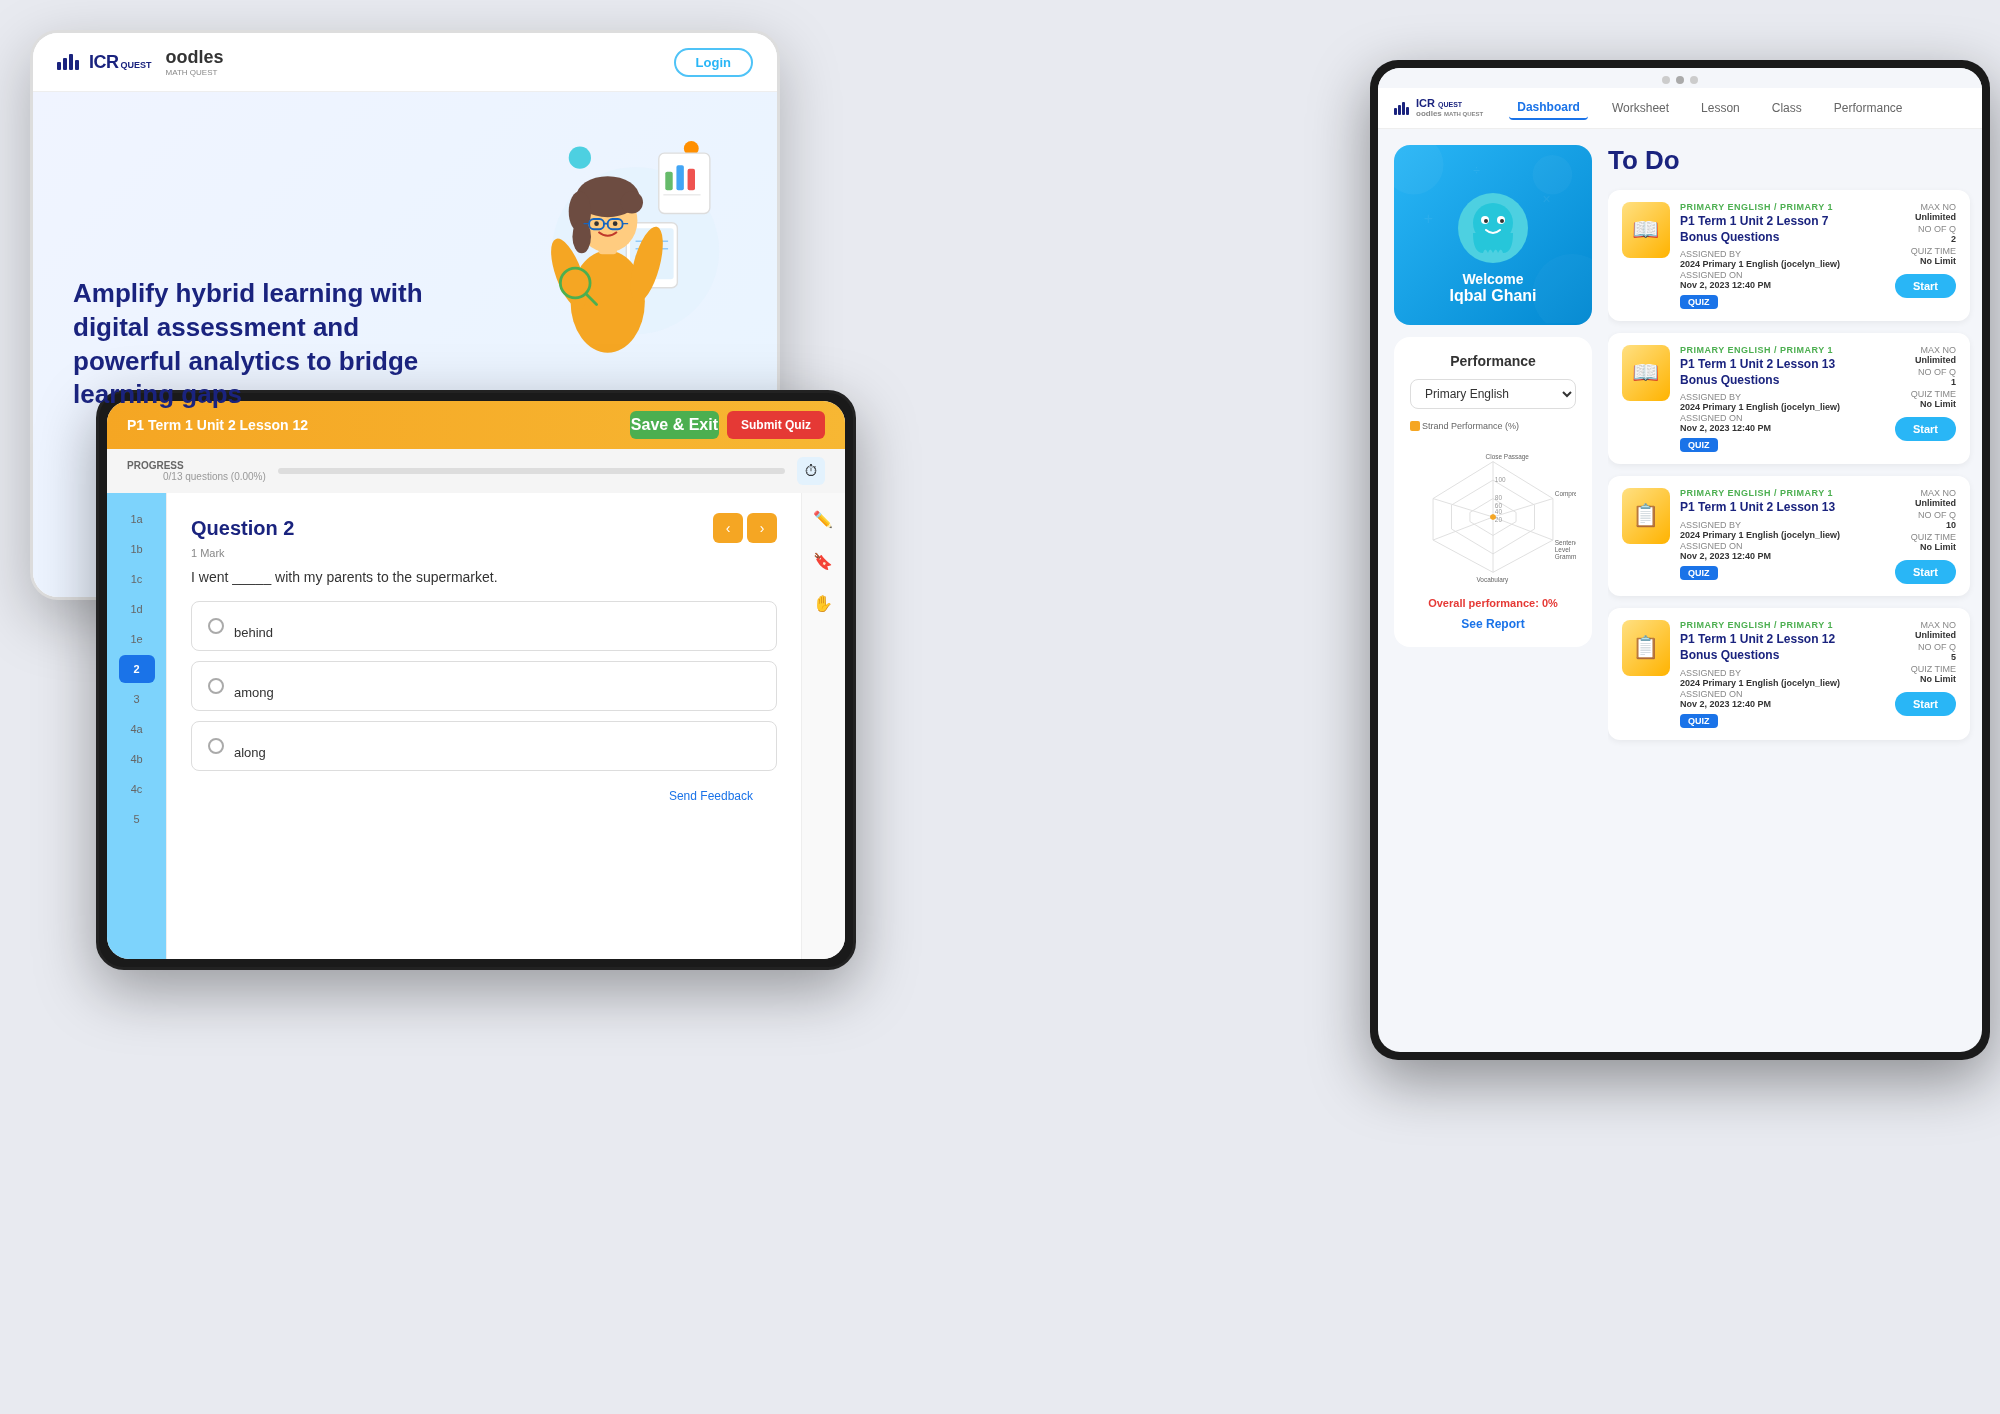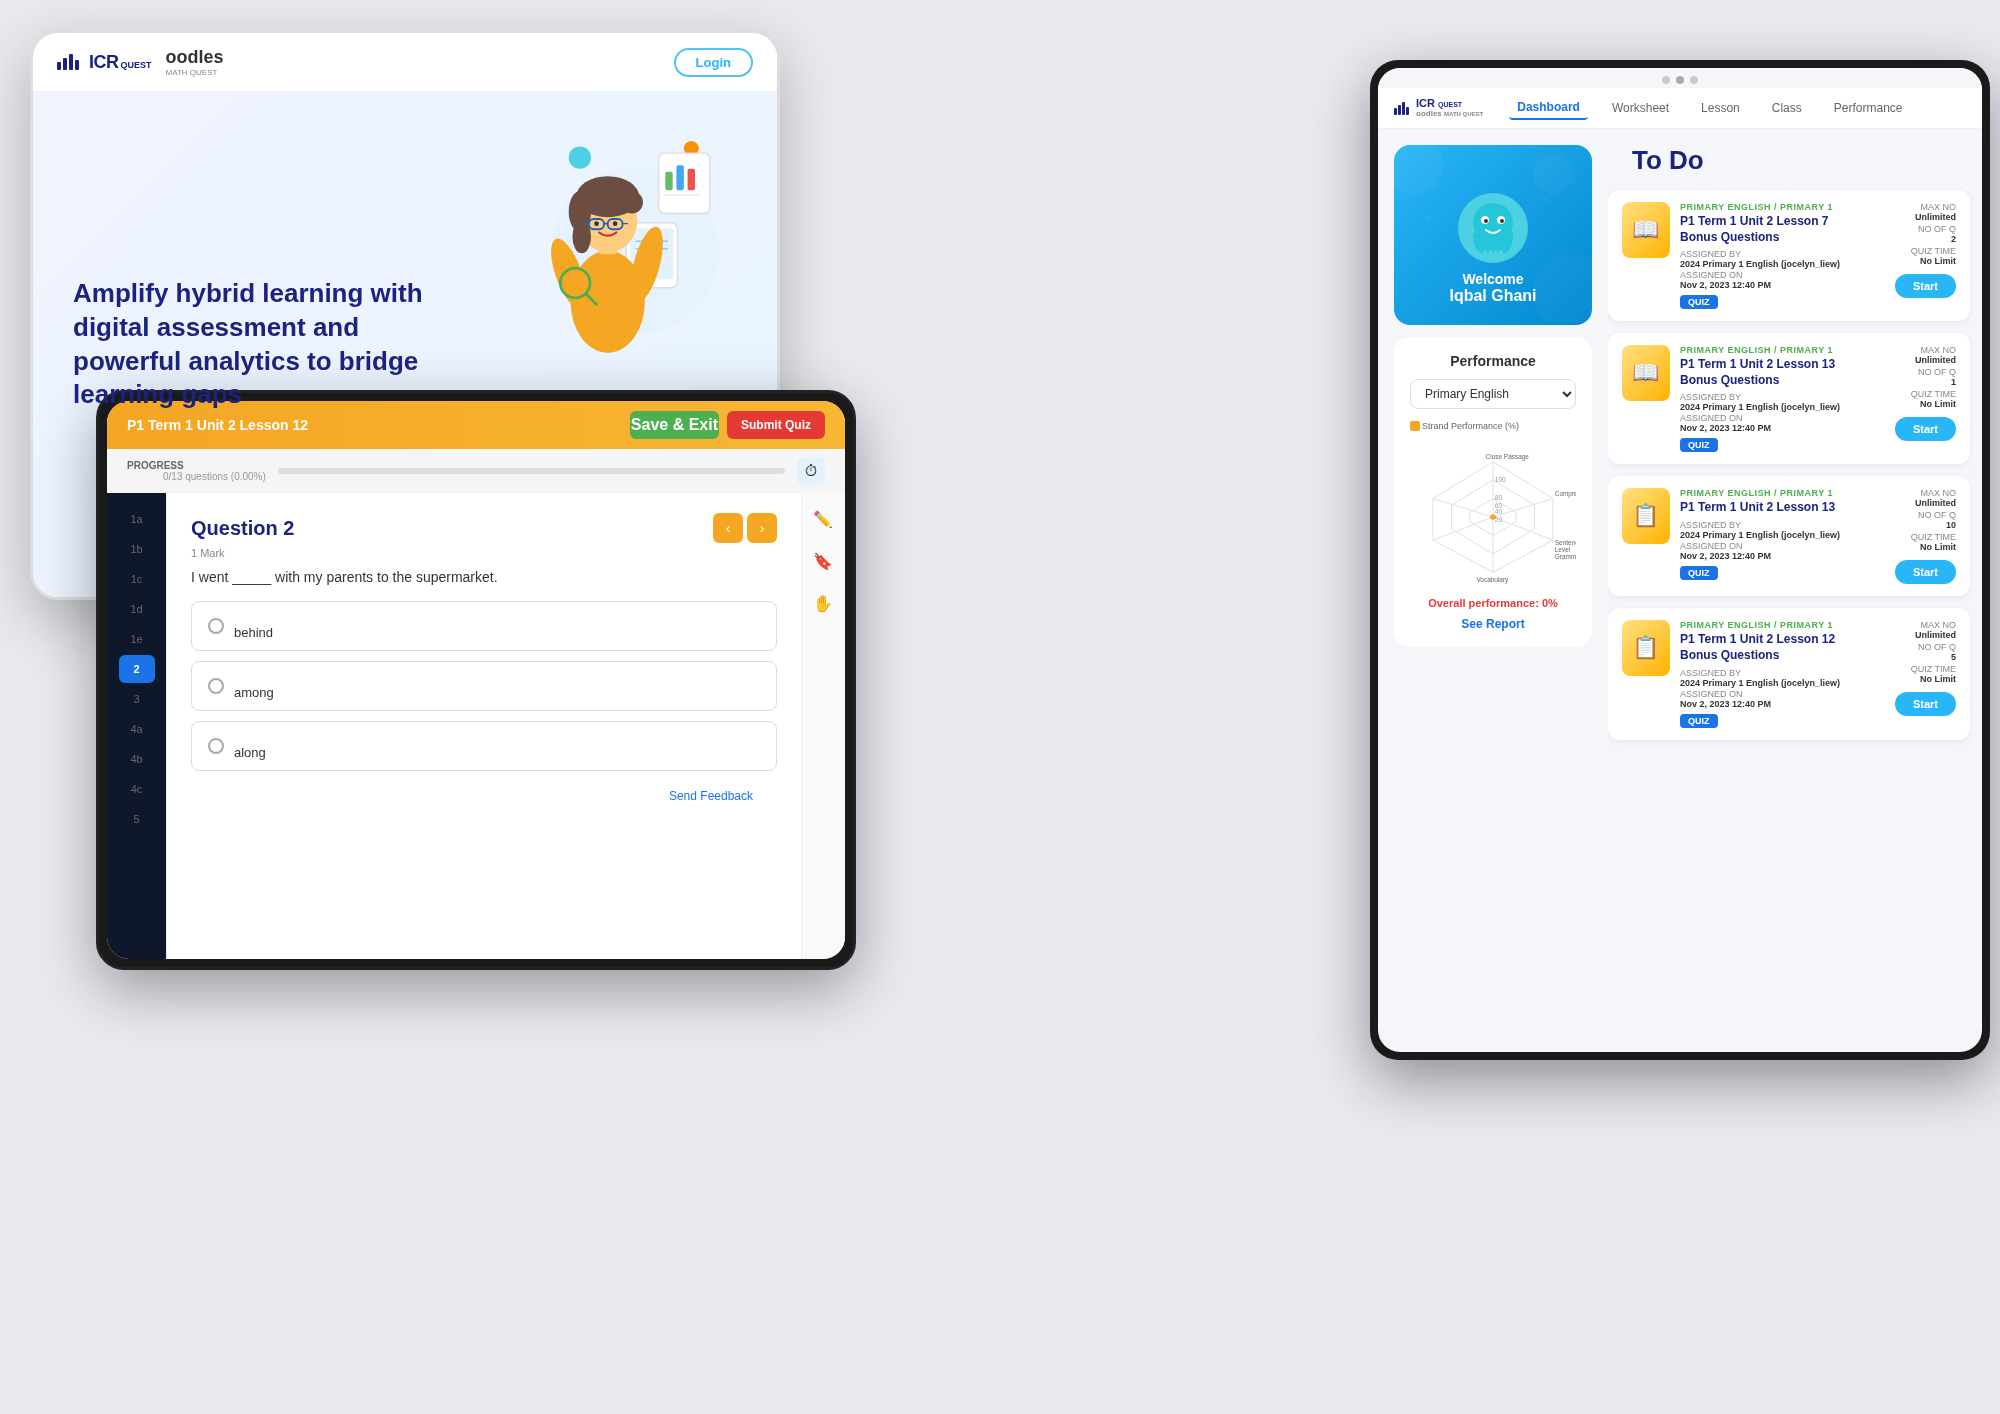--- a/index.html
+++ b/index.html
@@ -190,21 +190,21 @@
       border-radius: 3px;
       width: 0%;
     }
     .quiz-body {
       display: flex;
       flex: 1;
       overflow: hidden;
     }
     .quiz-sidebar {
       width: 60px;
-      background: #0f172a;
+      background: #7dd3fc;
       border-right: 1px solid #eee;
       overflow-y: auto;
       padding: 10px 0;
     }
     .sidebar-item {
       width: 36px;
       height: 28px;
       margin: 2px auto;
       display: flex;
       align-items: center;
@@ -486,21 +486,20 @@
     .dash-right-panel {
       flex: 1;
       padding: 16px 12px 16px 0;
       overflow-y: auto;
     }
     .todo-title {
       font-size: 26px;
       font-weight: 900;
       color: #1a237e;
       margin-bottom: 14px;
-      margin-left: 24px;
     }
     .todo-item {
       background: #fff;
       border-radius: 12px;
       padding: 12px 14px;
       margin-bottom: 12px;
       display: flex;
       align-items: flex-start;
       gap: 10px;
       box-shadow: 0 2px 6px rgba(0,0,0,0.06);

